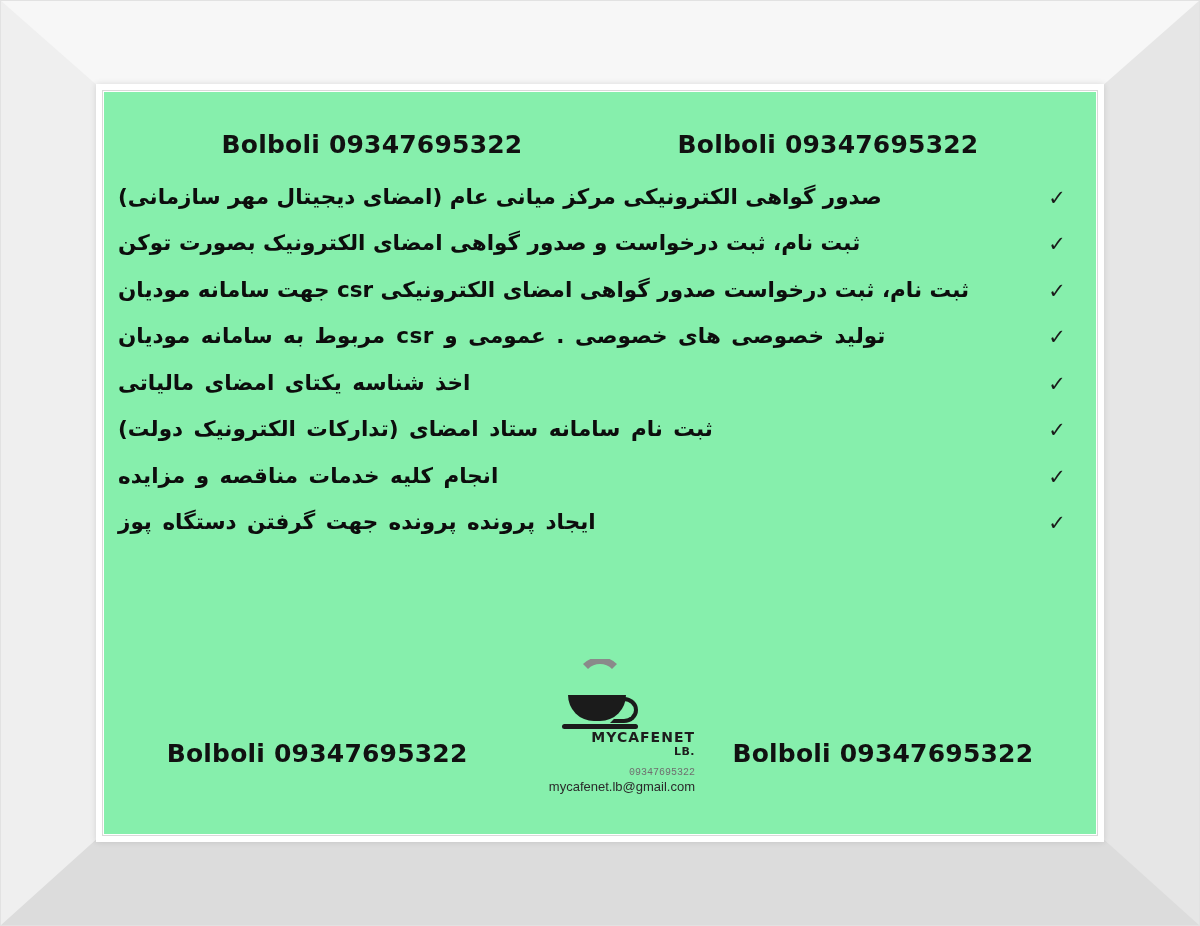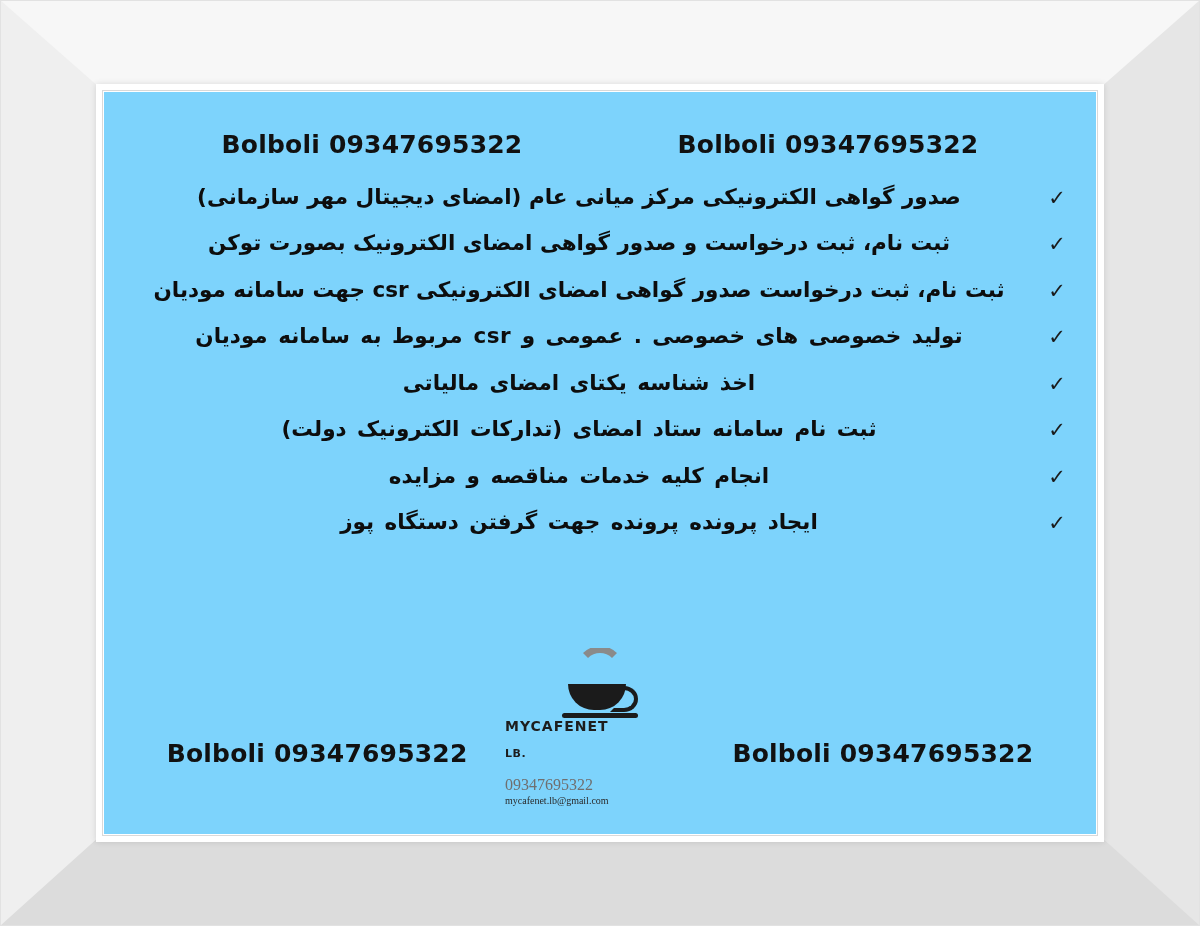--- a/index.html
+++ b/index.html
@@ -57,21 +57,21 @@
     pointer-events: none;
   }
 
   
   .page {
     position: absolute;
     left: 104px;
     top: 92px;
     width: 992px;
     height: 742px;
-    background: #7dd3fc;
+    background: #86efac;
     box-sizing: border-box;
     padding: 0;
   }
 
   .phone-row {
     display: flex;
     justify-content: space-around;
     align-items: center;
     direction: ltr;
     padding: 0 40px;
@@ -105,39 +105,39 @@
     width: 34px;
     text-align: center;
     font-size: 21px;
     line-height: 1.45;
     color: #1a1a1a;
     font-weight: normal;
     padding-top: 2px;
   }
   .item-text {
     flex: 1 1 auto;
-    text-align: center;
+    text-align: left;
     font-family: "DejaVu Sans", "Liberation Sans", sans-serif;
     font-weight: bold;
     font-size: 21.5px;
     line-height: 1.5;
     color: #0d0d0d;
     direction: rtl;
     padding-left: 4px;
   }
   .item-text.spaced { letter-spacing: 0.5px; word-spacing: 3px; }
 
   
   .logo-wrap {
     position: absolute;
     left: 50%;
     transform: translateX(-50%);
-    bottom: 28px;
+    bottom: 40px;
     width: 190px;
-    text-align: left;
+    text-align: right;
     direction: ltr;
   }
   .logo-mark {
     position: relative;
     width: 120px;
     height: 68px;
     margin: 0 auto;
   }
   .wifi {
     position: absolute;
@@ -209,31 +209,31 @@
     letter-spacing: 1px;
     color: #1d1d1d;
     margin-top: 2px;
   }
   .logo-sub {
     font-family: "DejaVu Sans", "Liberation Sans", sans-serif;
     font-weight: bold;
     font-size: 11px;
     letter-spacing: 0.5px;
     color: #1d1d1d;
-    margin-top: 13px;
+    margin-top: 0;
   }
   .logo-phone {
-    font-family: Liberation Serif, serif;
-    font-size: 16px;
+    font-family: Liberation Mono, monospace;
+    font-size: 10px;
     color: #6f6f6f;
-    margin-top: 16px;
+    margin-top: 9px;
   }
   .logo-mail {
-    font-family: Liberation Serif, serif;
-    font-size: 10px;
+    font-family: Liberation Sans, sans-serif;
+    font-size: 13px;
     color: #2a2a2a;
     margin-top: 1px;
   }
 </style>
 </head>
 <body>
 
 <div class="frame-outer">
   <div class="bevel"></div>
   <div class="bevel-inner"></div>

